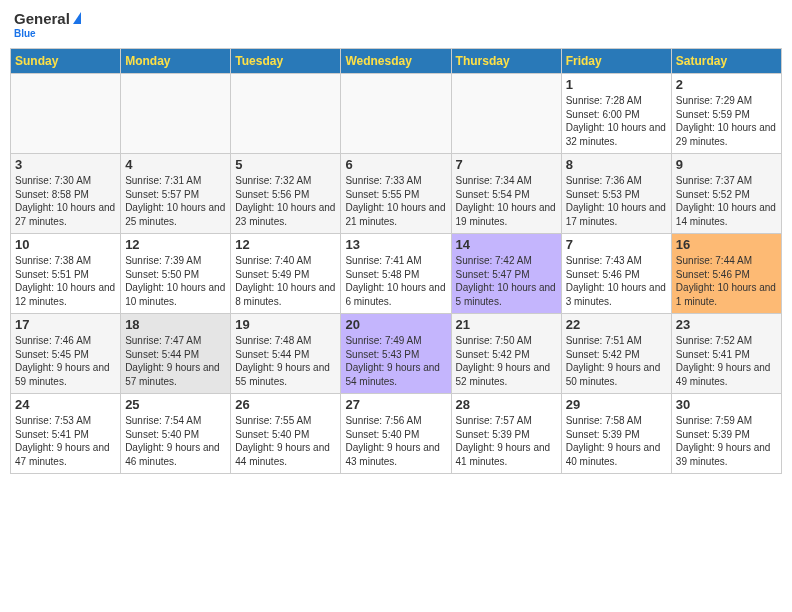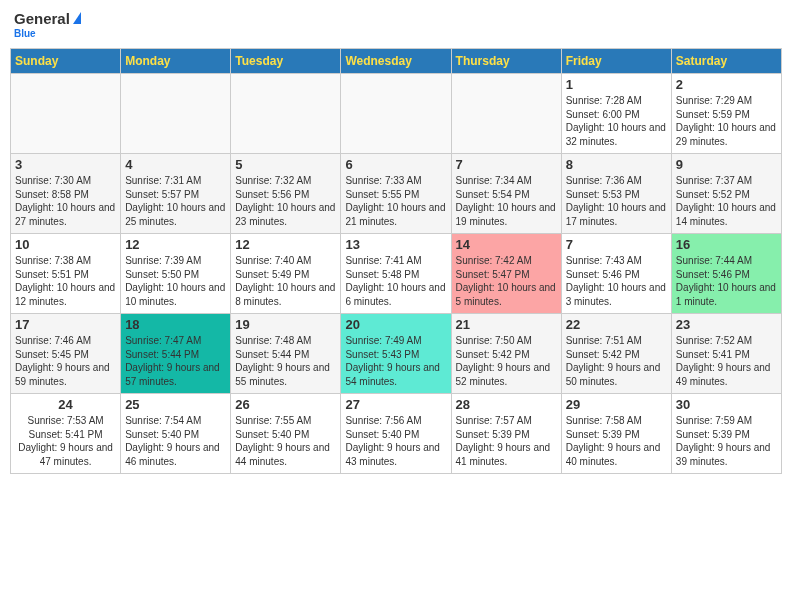--- a/index.html
+++ b/index.html
@@ -189,59 +189,59 @@
           <div class="day-info" style="white-space: pre-line;">Sunrise: 7:40 AM
 Sunset: 5:49 PM
 Daylight: 10 hours and 8 minutes.</div>
         </td>
         <td style="background: rgb(255, 255, 255);">
           <span class="day-num">13</span>
           <div class="day-info" style="white-space: pre-line;">Sunrise: 7:41 AM
 Sunset: 5:48 PM
 Daylight: 10 hours and 6 minutes.</div>
         </td>
-        <td style="background: #fca5a5;">
+        <td style="background: #c4b5fd;">
           <span class="day-num">14</span>
           <div class="day-info" style="white-space: pre-line;">Sunrise: 7:42 AM
 Sunset: 5:47 PM
 Daylight: 10 hours and 5 minutes.</div>
         </td>
         <td style="background: rgb(255, 255, 255);">
           <span class="day-num">7</span>
           <div class="day-info" style="white-space: pre-line;">Sunrise: 7:43 AM
 Sunset: 5:46 PM
 Daylight: 10 hours and 3 minutes.</div>
         </td>
-        <td style="background: #86efac;">
+        <td style="background: #fdba74;">
           <span class="day-num">16</span>
           <div class="day-info" style="white-space: pre-line;">Sunrise: 7:44 AM
 Sunset: 5:46 PM
 Daylight: 10 hours and 1 minute.</div>
         </td>
       </tr>
       <tr>
         <td style="background: rgb(245, 245, 245);">
           <span class="day-num">17</span>
           <div class="day-info" style="white-space: pre-line;">Sunrise: 7:46 AM
 Sunset: 5:45 PM
 Daylight: 9 hours and 59 minutes.</div>
         </td>
-        <td style="background: #14b8a6;">
+        <td style="background: #e5e5e5;">
           <span class="day-num">18</span>
           <div class="day-info" style="white-space: pre-line;">Sunrise: 7:47 AM
 Sunset: 5:44 PM
 Daylight: 9 hours and 57 minutes.</div>
         </td>
         <td style="background: rgb(245, 245, 245);">
           <span class="day-num">19</span>
           <div class="day-info" style="white-space: pre-line;">Sunrise: 7:48 AM
 Sunset: 5:44 PM
 Daylight: 9 hours and 55 minutes.</div>
         </td>
-        <td style="background: #5eead4; margin-left: 28px;">
+        <td style="background: #c4b5fd; margin-left: 28px;">
           <span class="day-num">20</span>
           <div class="day-info" style="white-space: pre-line;">Sunrise: 7:49 AM
 Sunset: 5:43 PM
 Daylight: 9 hours and 54 minutes.</div>
         </td>
         <td style="background: rgb(245, 245, 245);">
           <span class="day-num">21</span>
           <div class="day-info" style="white-space: pre-line;">Sunrise: 7:50 AM
 Sunset: 5:42 PM
 Daylight: 9 hours and 52 minutes.</div>
@@ -253,21 +253,21 @@
 Daylight: 9 hours and 50 minutes.</div>
         </td>
         <td style="background: rgb(245, 245, 245);">
           <span class="day-num">23</span>
           <div class="day-info" style="white-space: pre-line;">Sunrise: 7:52 AM
 Sunset: 5:41 PM
 Daylight: 9 hours and 49 minutes.</div>
         </td>
       </tr>
       <tr>
-        <td style="background: rgb(255, 255, 255); text-align: center;">
+        <td style="background: rgb(255, 255, 255);">
           <span class="day-num">24</span>
           <div class="day-info" style="white-space: pre-line;">Sunrise: 7:53 AM
 Sunset: 5:41 PM
 Daylight: 9 hours and 47 minutes.</div>
         </td>
         <td style="background: rgb(255, 255, 255);">
           <span class="day-num">25</span>
           <div class="day-info" style="white-space: pre-line;">Sunrise: 7:54 AM
 Sunset: 5:40 PM
 Daylight: 9 hours and 46 minutes.</div>

